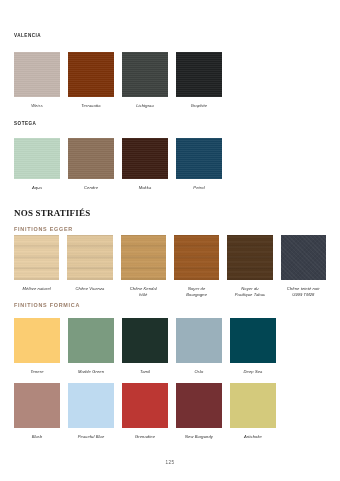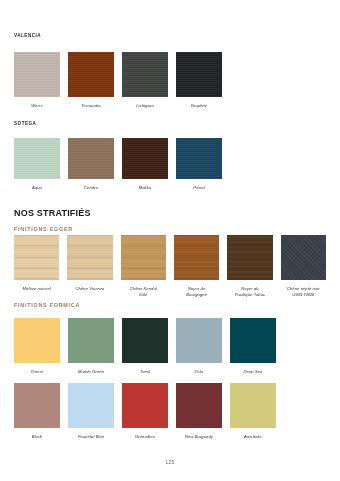--- a/index.html
+++ b/index.html
@@ -33,20 +33,21 @@
     margin: 0;
     line-height: 1;
   }
   .section-title {
     font-size: 9px;
     font-weight: bold;
     letter-spacing: 0.2px;
     color: #191919;
     margin: 0;
     line-height: 1;
+    font-family: Liberation Serif, serif;
   }
   .sub-head {
     font-size: 5.4px;
     font-weight: bold;
     letter-spacing: 0.75px;
     color: #9a7d68;
     text-transform: uppercase;
     margin: 0;
     line-height: 1;
   }

